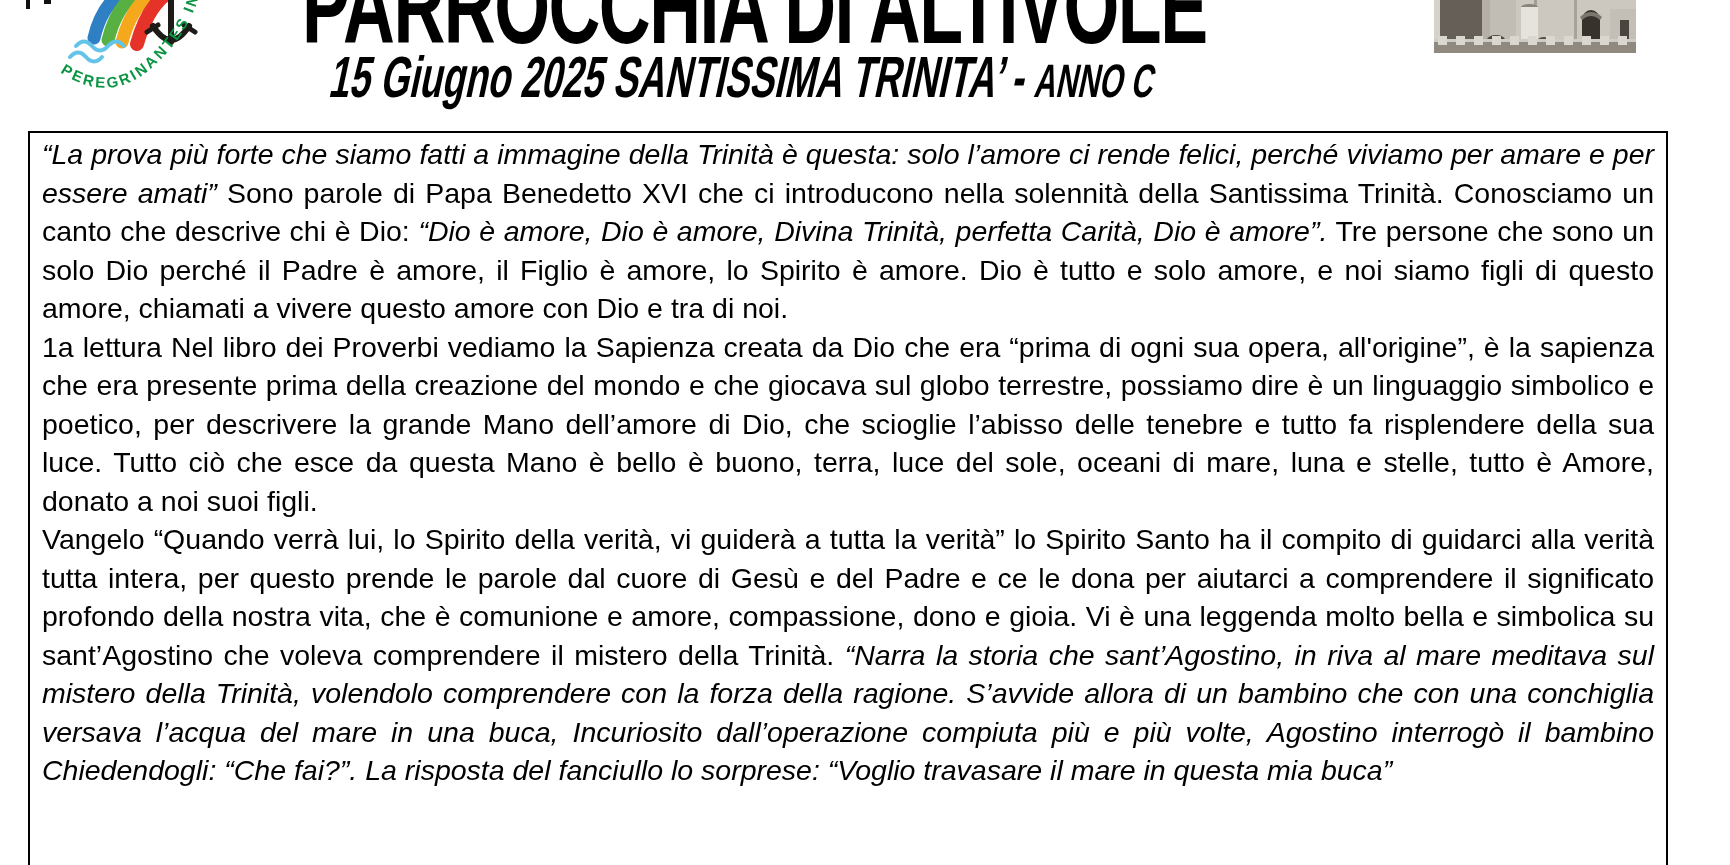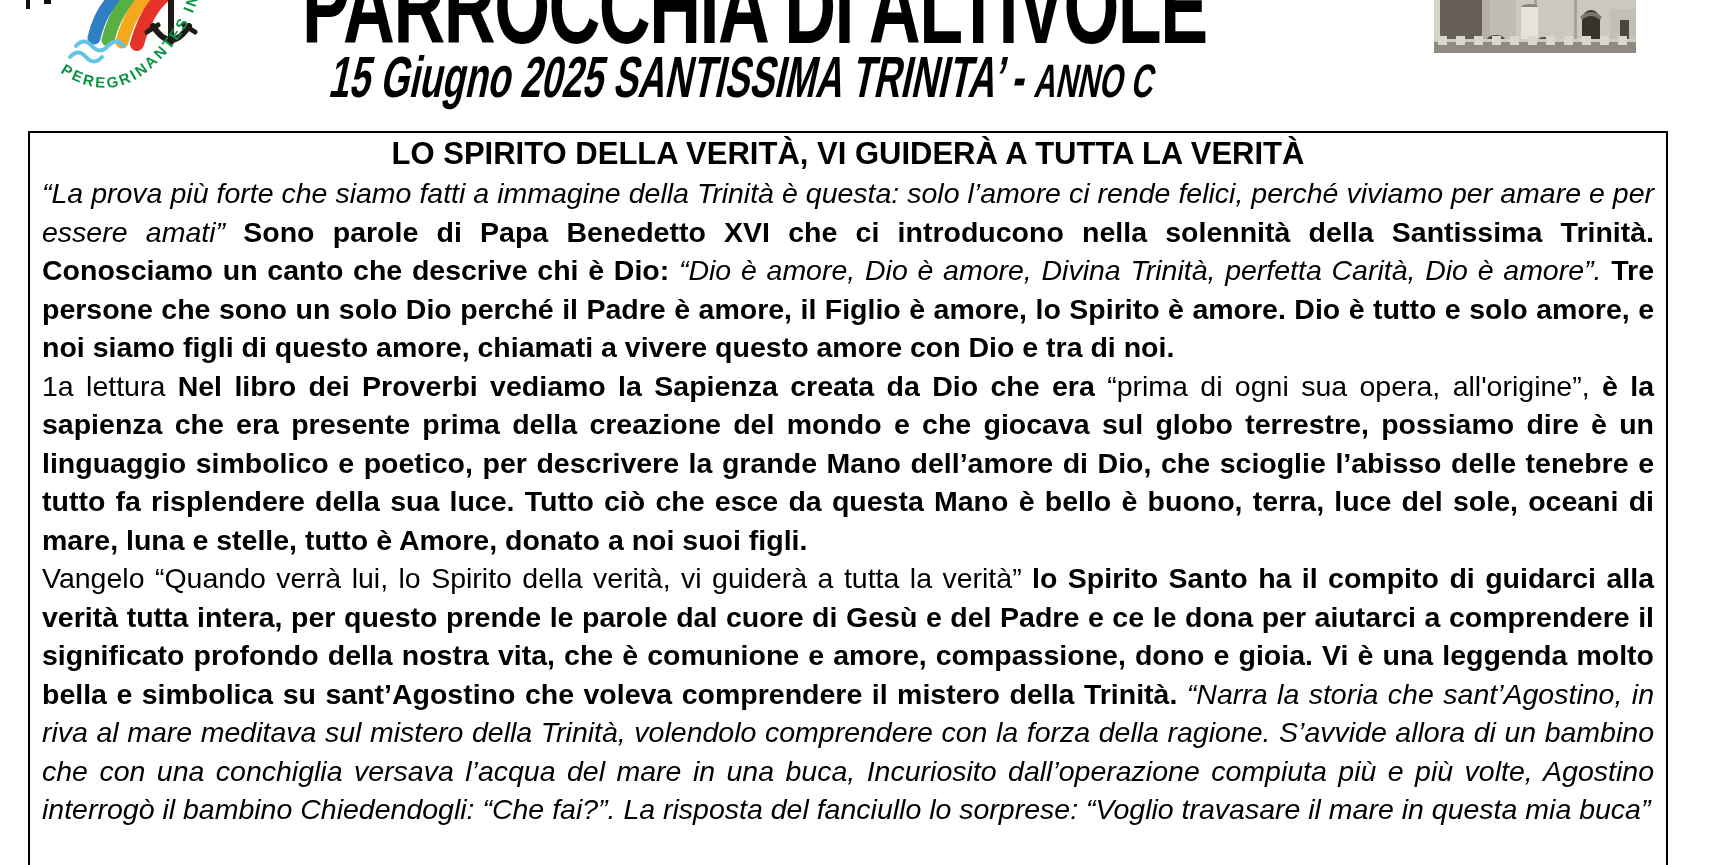--- a/index.html
+++ b/index.html
@@ -58,21 +58,21 @@
     font-size: 31px;
     line-height: 36px;
     margin: 1px 0 2px 0;
   }
   .bulletin-body .para {
     margin: 0;
     text-align: justify;
     font-size: 28.5px;
     line-height: 38.5px;
   }
-  .run-normal { font-style: normal; font-weight: bold; }
+  .run-normal { font-style: normal; font-weight: normal; }
   .run-italic { font-style: italic; }
   .run-bold { font-weight: normal; }
 </style>
 </head>
 <body>
 
 <div class="artifact artifact-a"></div>
 <div class="artifact artifact-b"></div>
 
 <svg class="logo" viewBox="0 0 176 130">
@@ -132,19 +132,18 @@
       <rect x="94" y="36" width="9" height="9"></rect>
     <rect x="112" y="36" width="9" height="9"></rect>
       <rect x="130" y="36" width="9" height="9"></rect>
     <rect x="148" y="36" width="9" height="9"></rect>
       <rect x="166" y="36" width="9" height="9"></rect>
     <rect x="184" y="36" width="9" height="9"></rect>
   </g>
 </svg>
 
 <div class="bulletin-box">
-  <div class="bulletin-heading">LO SPIRITO DELLA VERITÀ, VI GUIDERÀ A TUTTA LA VERITÀ</div>
   <div class="bulletin-body">
       <p class="para"><span class="run-italic">“La prova più forte che siamo fatti a immagine della Trinità è questa: solo l’amore ci rende felici, perché viviamo per amare e per essere amati”</span><span class="run-normal"> Sono parole di Papa Benedetto XVI che ci introducono nella solennità della Santissima Trinità. Conosciamo un canto che descrive chi è Dio: </span><span class="run-italic">“Dio è amore, Dio è amore, Divina Trinità, perfetta Carità, Dio è amore”.</span><span class="run-normal"> Tre persone che sono un solo Dio perché il Padre è amore, il Figlio è amore, lo Spirito è amore. Dio è tutto e solo amore, e noi siamo figli di questo amore, chiamati a vivere questo amore con Dio e tra di noi.</span></p>
       <p class="para"><span class="run-bold">1a lettura</span><span class="run-normal"> Nel libro dei Proverbi vediamo la Sapienza creata da Dio che era </span><span class="run-bold">“prima di ogni sua opera, all'origine”,</span><span class="run-normal"> è la sapienza che era presente prima della creazione del mondo e che giocava sul globo terrestre, possiamo dire è un linguaggio simbolico e poetico, per descrivere la grande Mano dell’amore di Dio, che scioglie l’abisso delle tenebre e tutto fa risplendere della sua luce. Tutto ciò che esce da questa Mano è bello è buono, terra, luce del sole, oceani di mare, luna e stelle, tutto è Amore, donato a noi suoi figli.</span></p>
       <p class="para"><span class="run-bold">Vangelo “Quando verrà lui, lo Spirito della verità, vi guiderà a tutta la verità”</span><span class="run-normal"> lo Spirito Santo ha il compito di guidarci alla verità tutta intera, per questo prende le parole dal cuore di Gesù e del Padre e ce le dona per aiutarci a comprendere il significato profondo della nostra vita, che è comunione e amore, compassione, dono e gioia.  Vi è una leggenda molto bella e simbolica su sant’Agostino che voleva comprendere il mistero della Trinità. </span><span class="run-italic">“Narra la storia che sant’Agostino, in riva al mare meditava sul mistero della Trinità, volendolo comprendere con la forza della ragione. S’avvide allora di un bambino che con una conchiglia versava l’acqua del mare in una buca, Incuriosito dall’operazione compiuta più e più volte, Agostino interrogò il bambino Chiedendogli: “Che fai?”. La risposta del fanciullo lo sorprese: “Voglio travasare il mare in questa mia buca”</span></p>
     </div>
 </div>
 
 </body></html>

